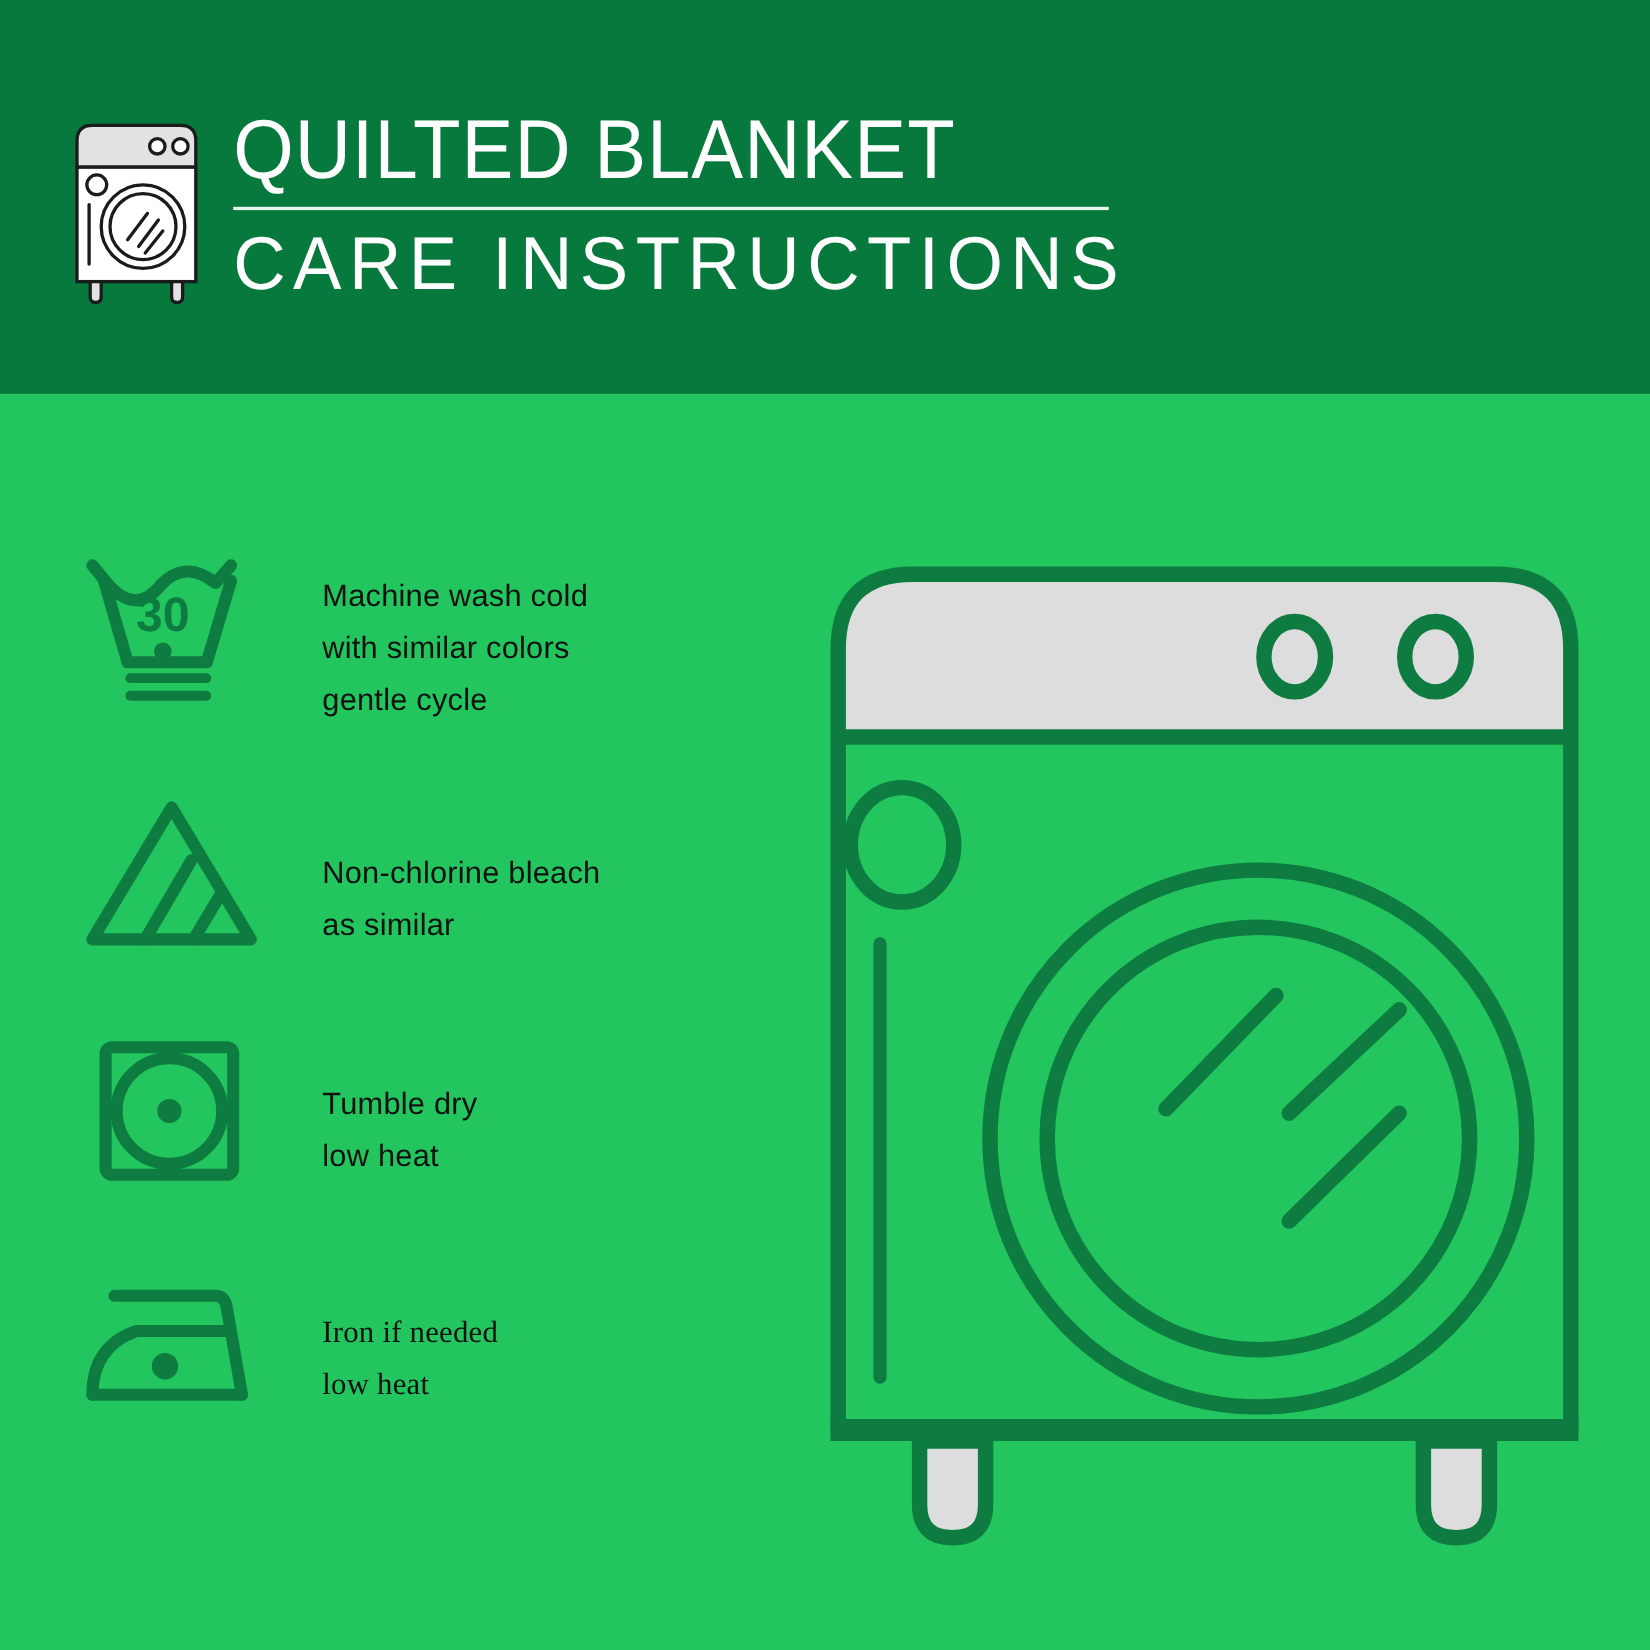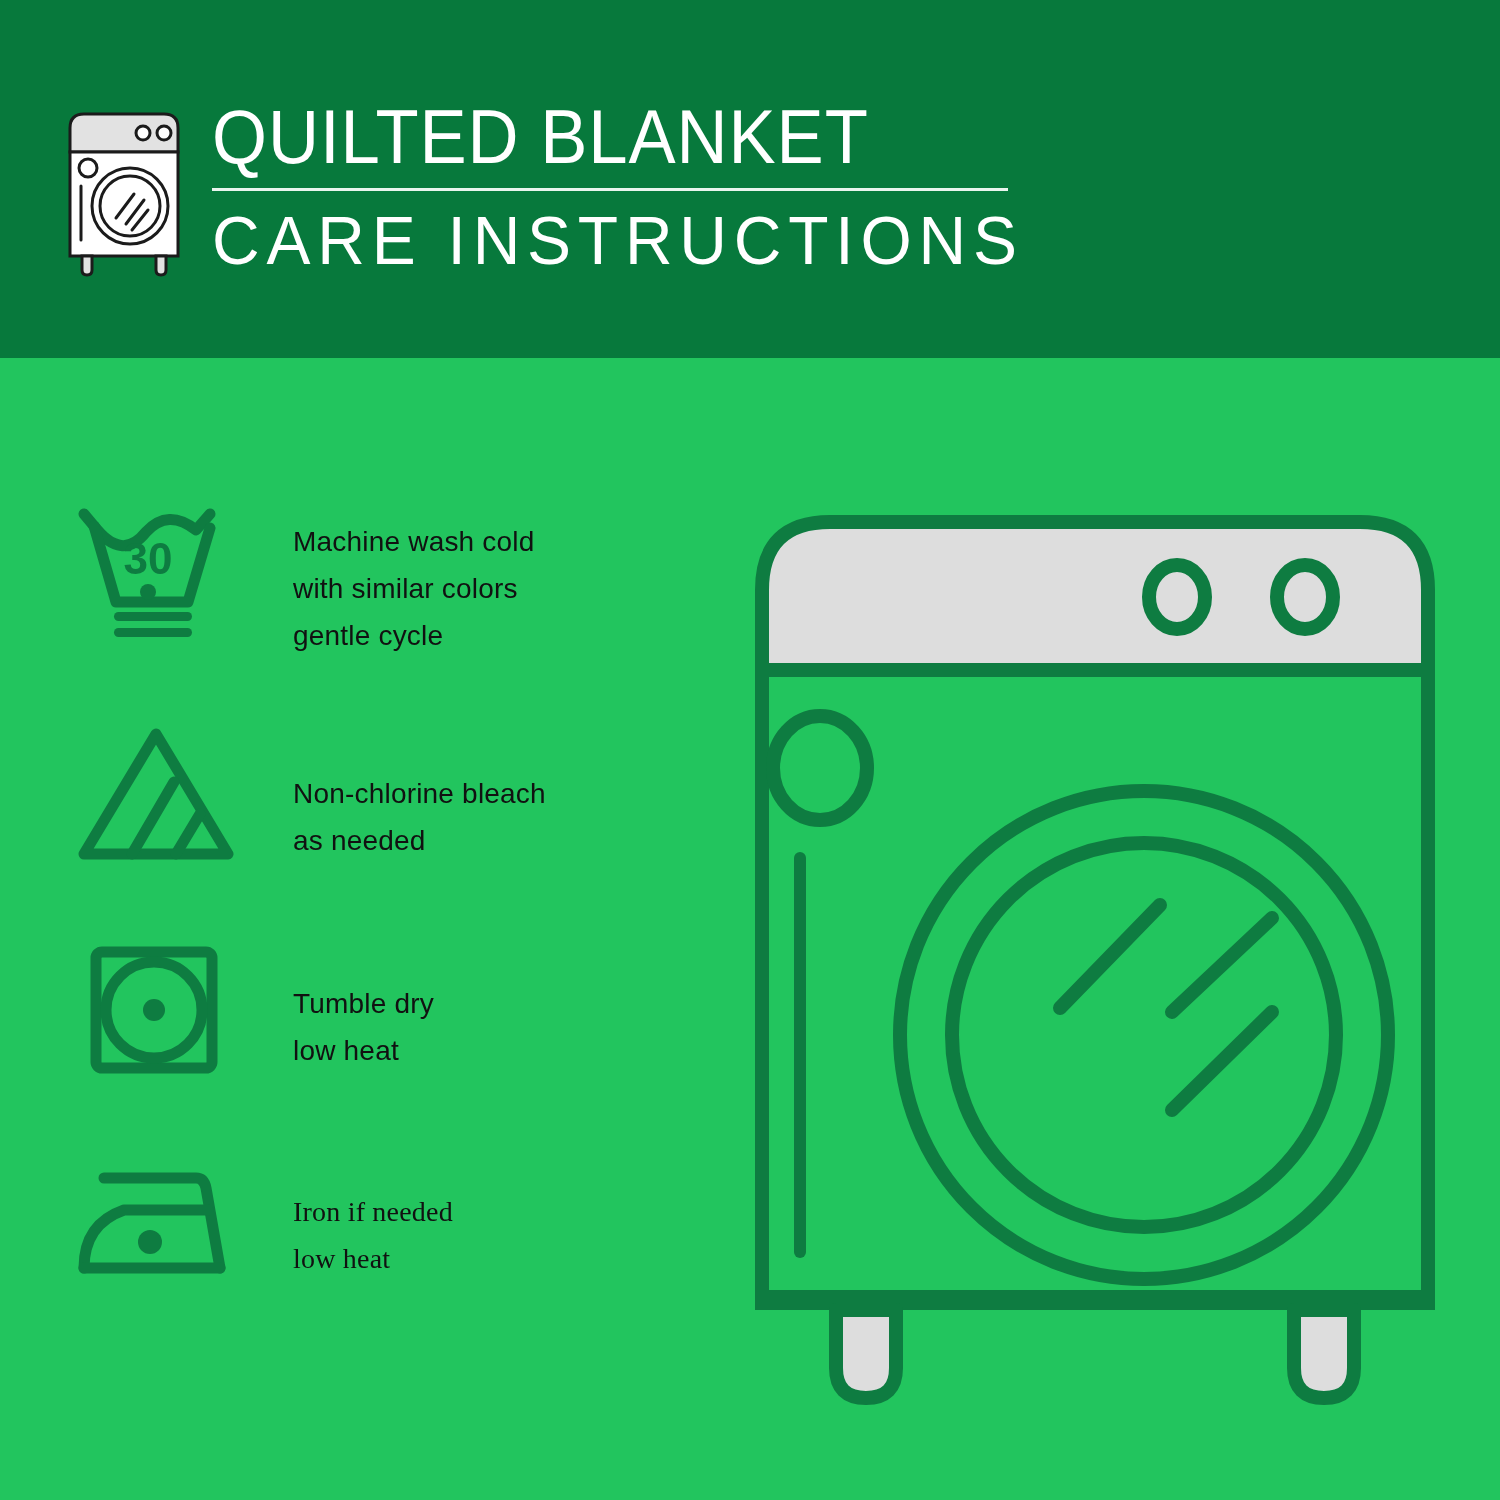--- a/index.html
+++ b/index.html
@@ -186,21 +186,21 @@
       <div class="care-symbol">
         <svg width="172" height="148" viewBox="0 0 172 148">
           <g fill="none" stroke="#0E7C41" stroke-width="11" stroke-linecap="round" stroke-linejoin="round">
             <path d="M14 134 L86 14 L158 134 Z"></path>
             <path d="M62 134 L104 62"></path>
             <path d="M106 134 L130 94"></path>
           </g>
         </svg>
       </div>
       <div class="care-text">Non-chlorine bleach
-as needed</div>
+as similar</div>
     </div>
 
     <div class="care-row row-dry">
       <div class="care-symbol">
         <svg width="172" height="140" viewBox="0 0 172 140">
           <g fill="none" stroke="#0E7C41" stroke-width="11" stroke-linejoin="round">
             <rect x="26" y="12" width="116" height="116" rx="6"></rect>
             <circle cx="84" cy="70" r="48"></circle>
           </g>
           <circle cx="84" cy="70" r="11" fill="#0E7C41"></circle>

